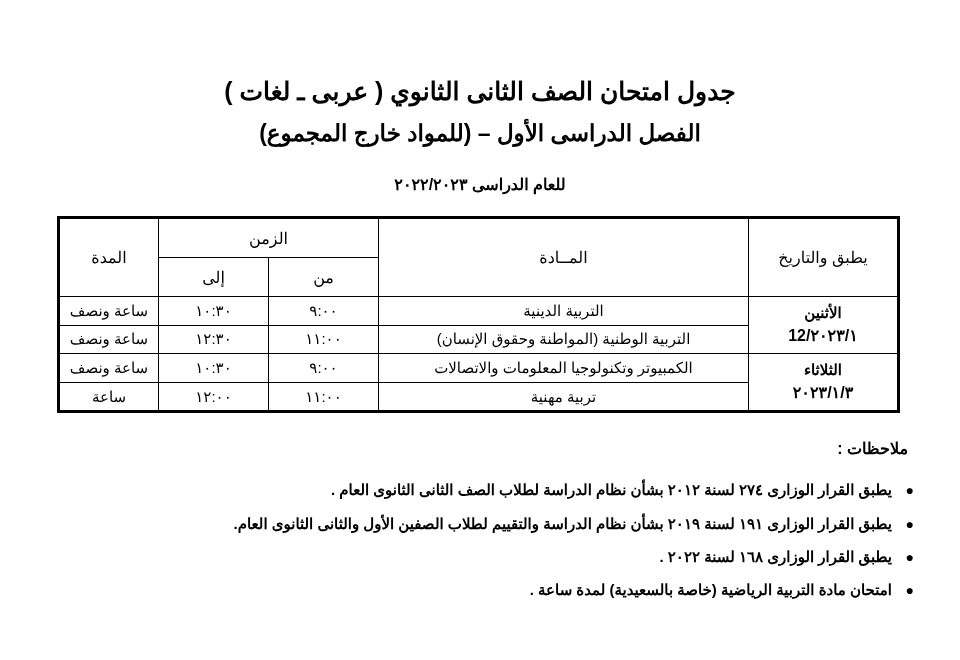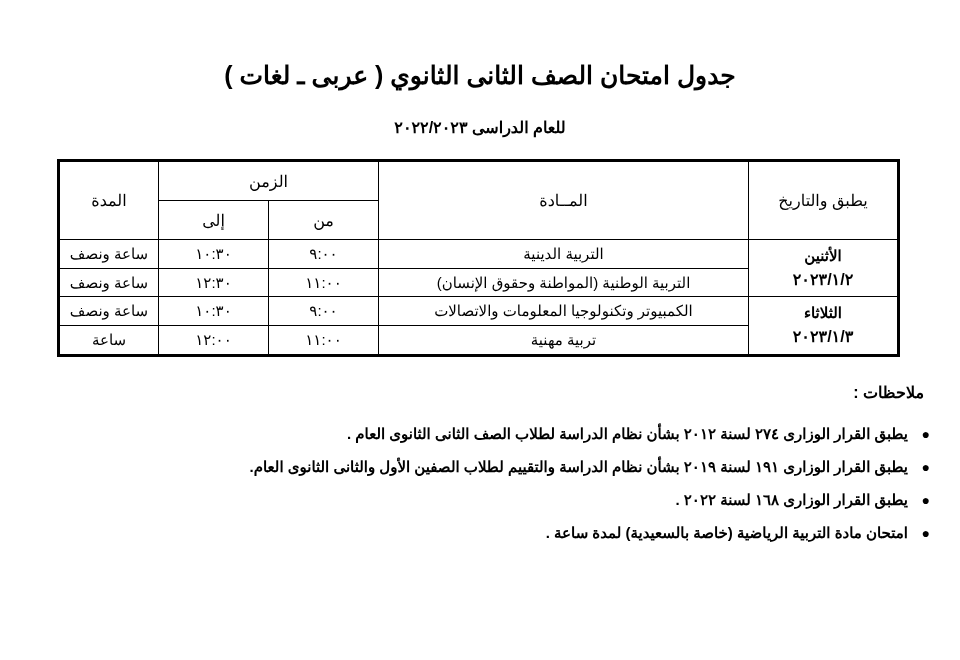--- a/index.html
+++ b/index.html
@@ -12,21 +12,21 @@
     background: #ffffff;
     font-family: "Liberation Sans", sans-serif;
     color: #000000;
     overflow: hidden;
   }
   .page {
     position: relative;
     width: 960px;
     height: 660px;
     box-sizing: border-box;
-    padding: 0;
+    padding: 16px;
   }
 
   
   .title-block {
     text-align: center;
     padding-top: 60px;
   }
   .title-main {
     font-size: 25px;
     font-weight: bold;
@@ -127,20 +127,21 @@
     line-height: 1.35;
   }
 </style>
 </head>
 <body>
 
 <div class="page">
 
   <div class="title-block">
     <div class="title-main">جدول امتحان الصف الثانى الثانوي ( عربى ـ لغات )</div>
+    <div class="title-sub">الفصل الدراسى الأول – (للمواد خارج المجموع)</div>
     <div class="title-year">للعام الدراسى ٢٠٢٢/٢٠٢٣</div>
   </div>
 
   <div class="table-wrap">
     <table class="schedule">
       <colgroup>
         <col class="col-day">
         <col class="col-subj">
         <col class="col-from">
         <col class="col-to">
@@ -156,21 +157,21 @@
         <tr>
           <th>من</th>
           <th>إلى</th>
         </tr>
       </thead>
       <tbody>
 
         <tr class="thick-top">
           <td class="day-cell" rowspan="2">
             <span>الأثنين</span>
-            <span class="date">٢٠٢٣/١/٢</span>
+            <span class="date">٢٠٢٣/١/12</span>
           </td>
           <td class="subject-cell">التربية الدينية</td>
           <td class="time-cell">٩:٠٠</td>
           <td class="time-cell">١٠:٣٠</td>
           <td class="dur-cell">ساعة ونصف</td>
         </tr>
         <tr>
           <td class="subject-cell">التربية الوطنية (المواطنة وحقوق الإنسان)</td>
           <td class="time-cell">١١:٠٠</td>
           <td class="time-cell">١٢:٣٠</td>

